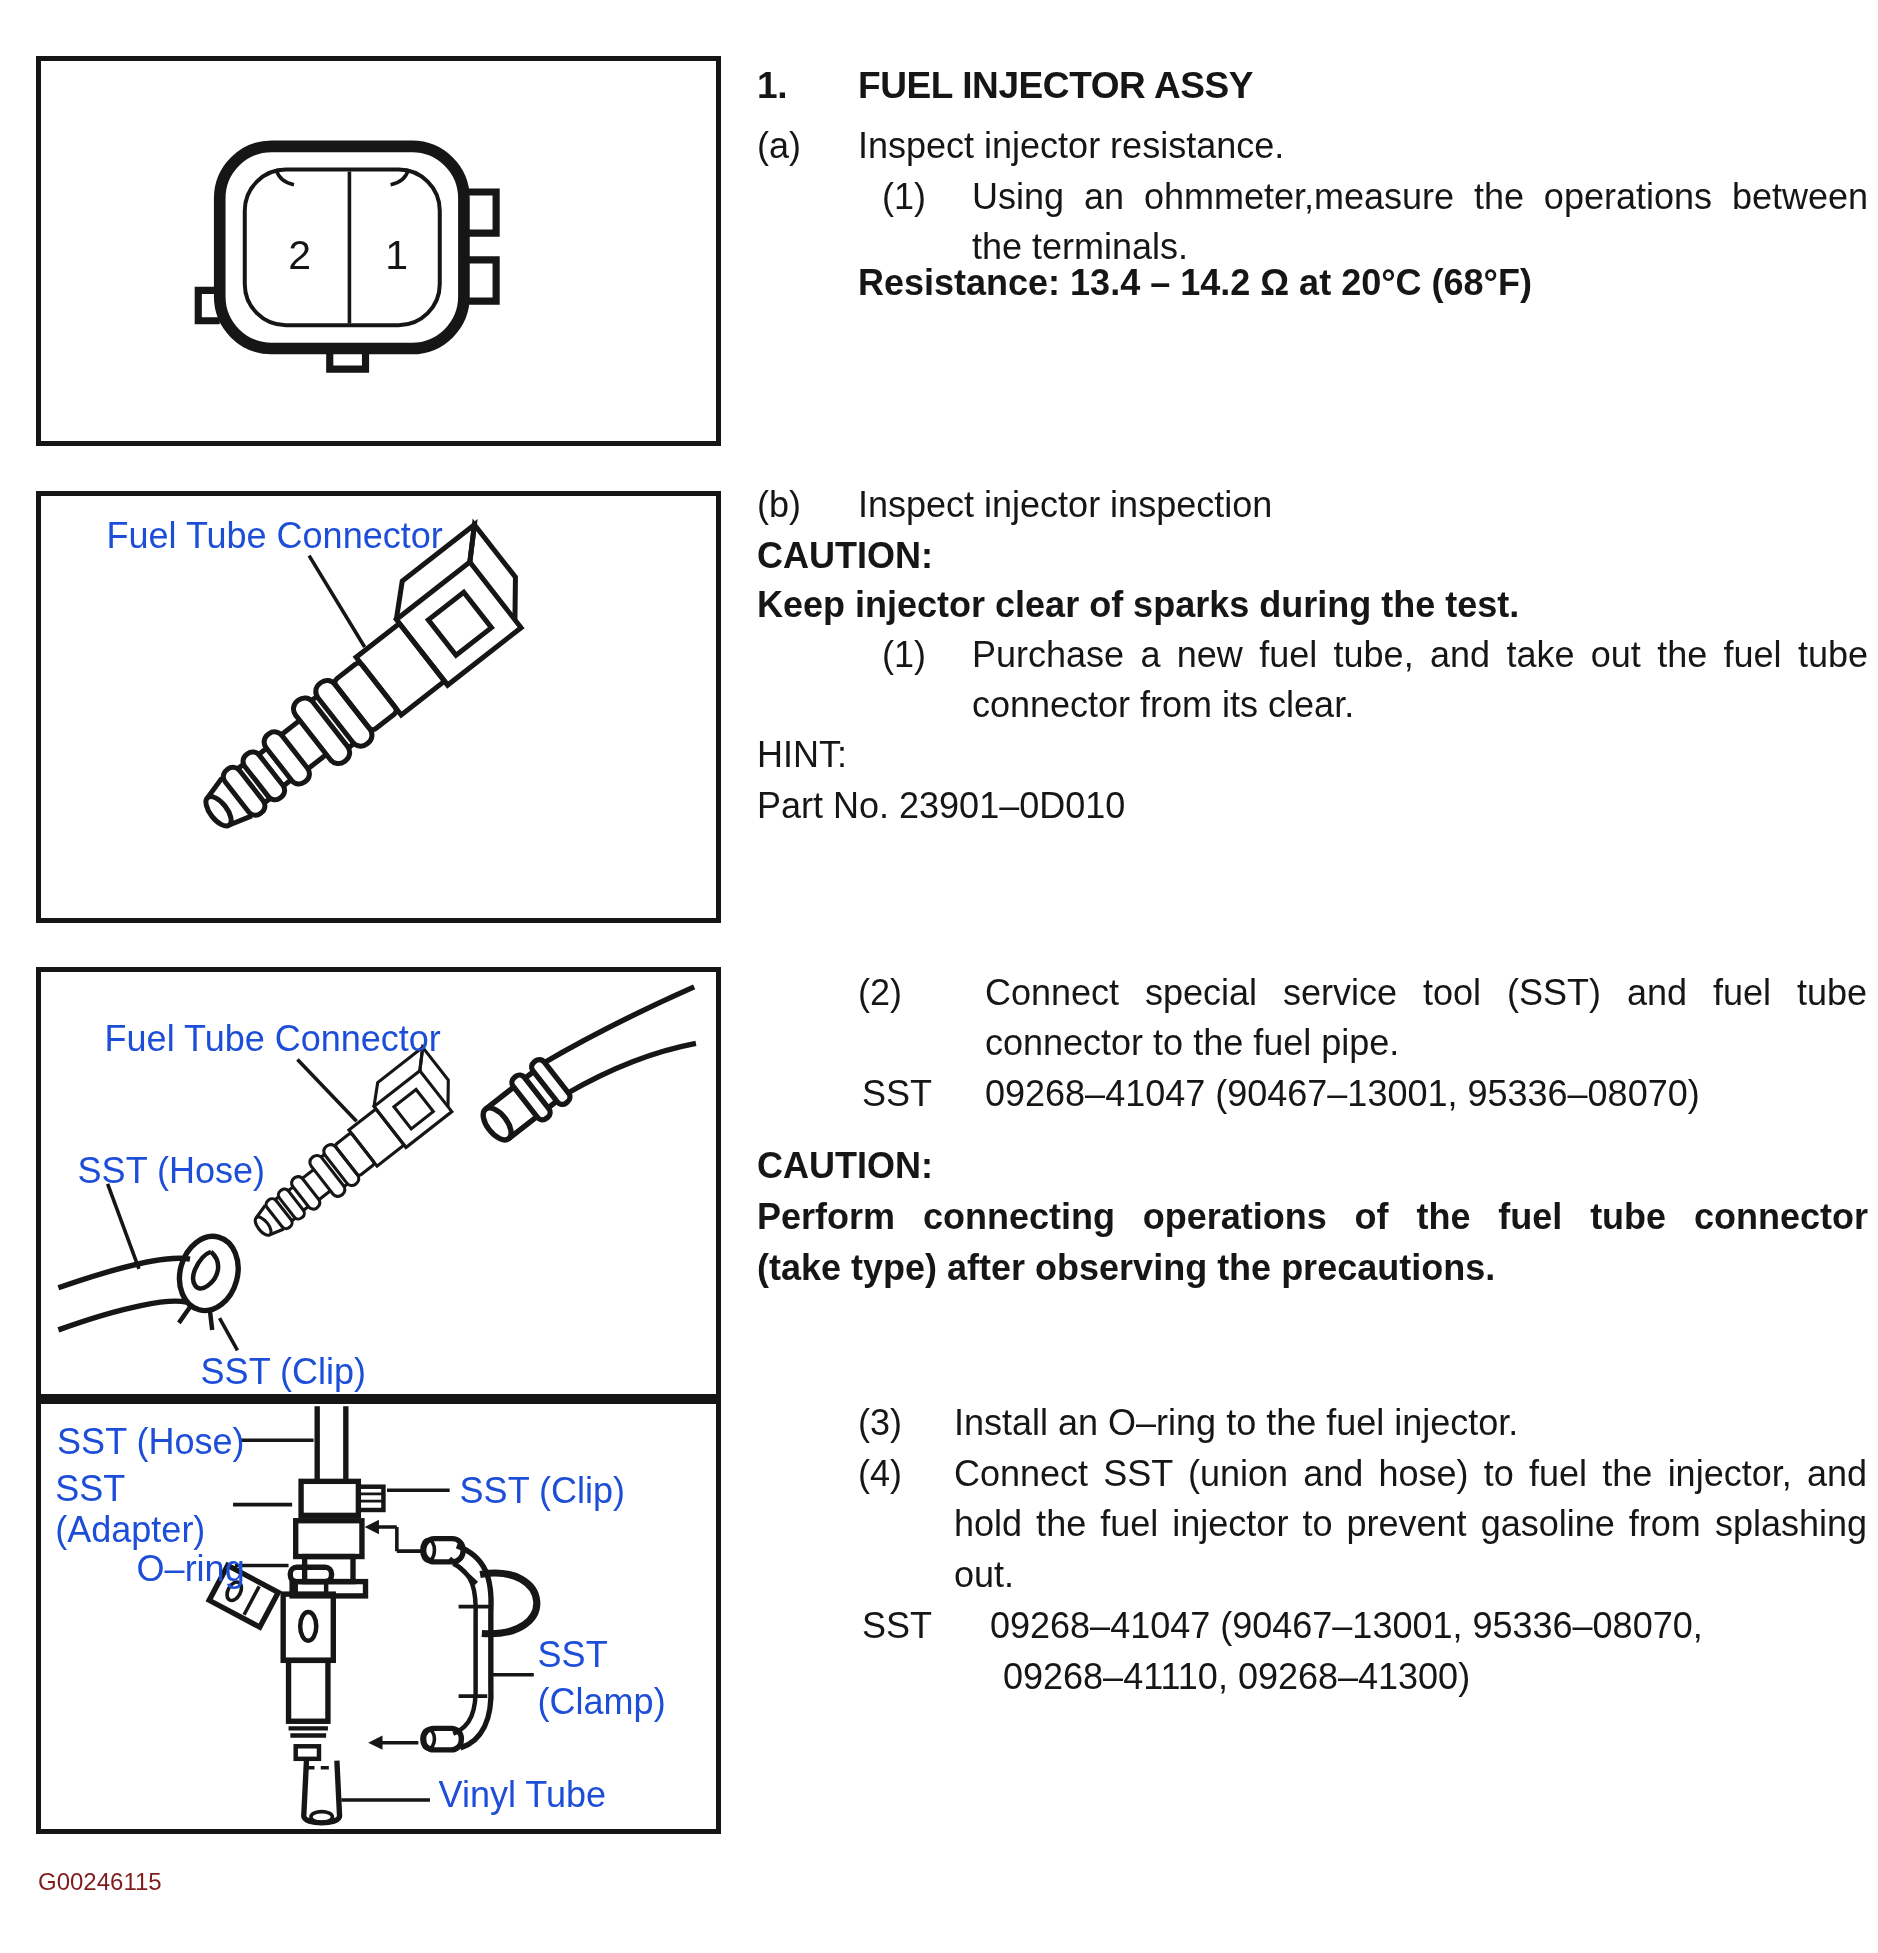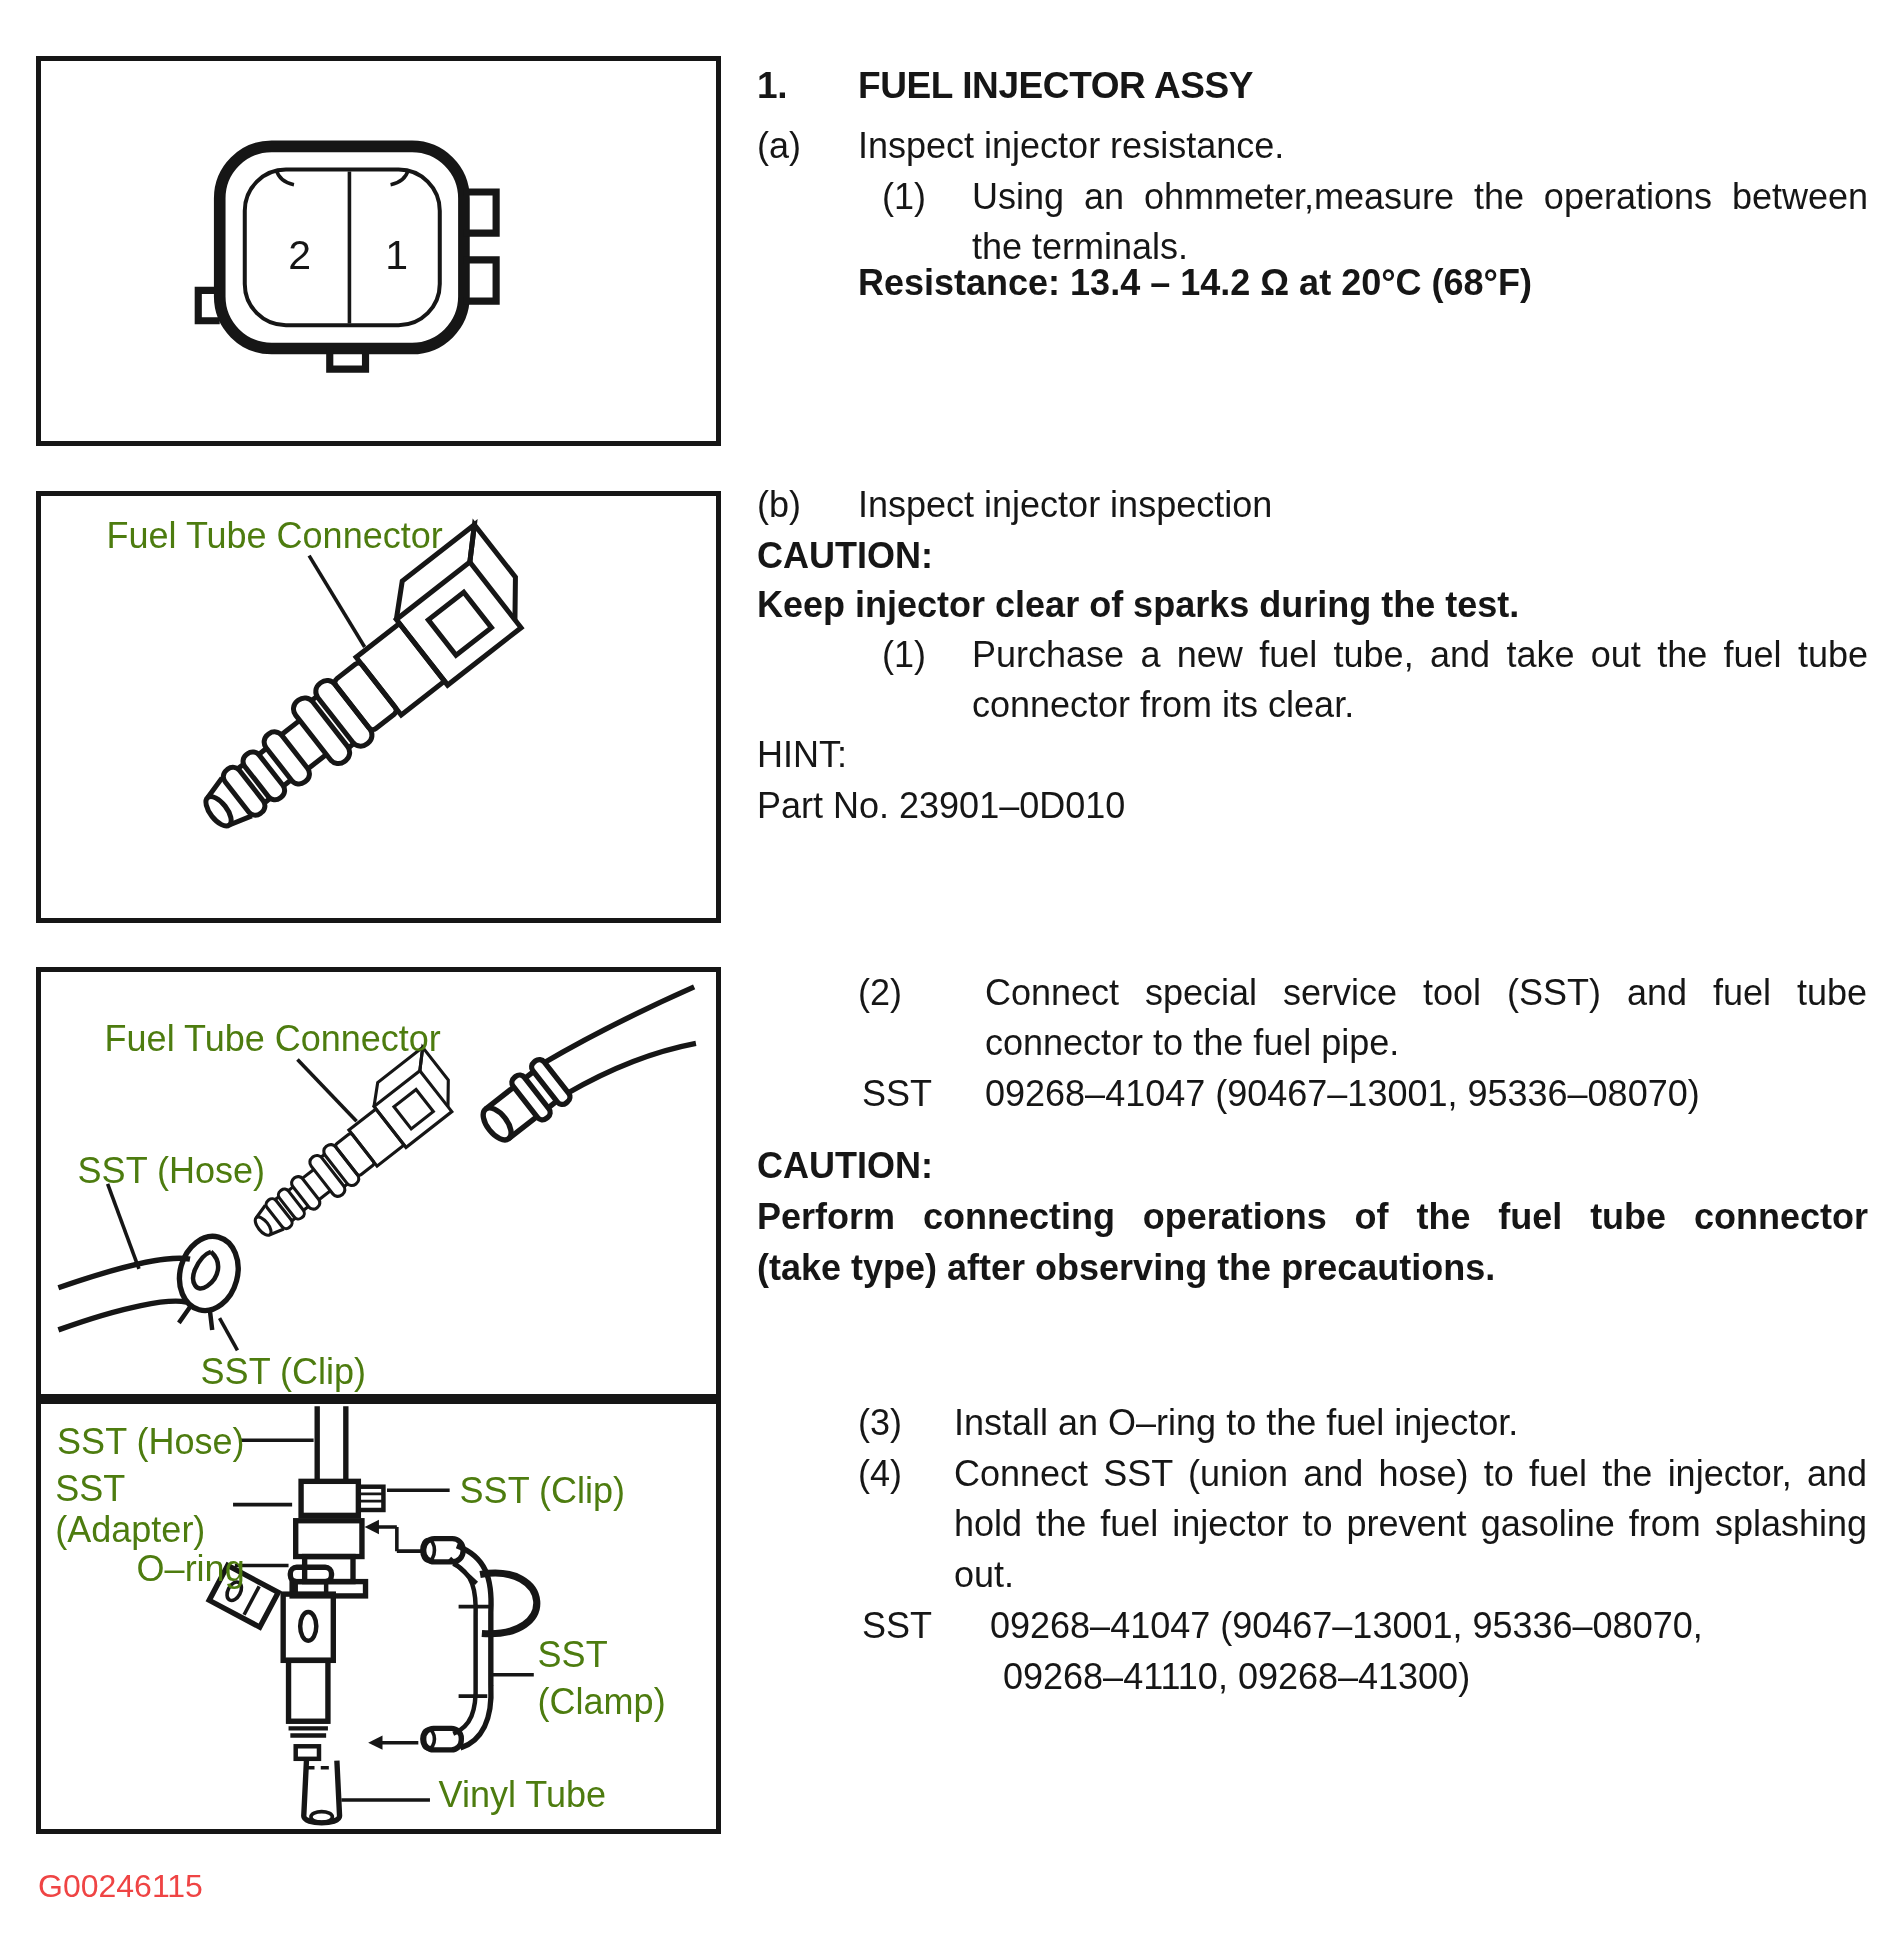--- a/index.html
+++ b/index.html
@@ -1,28 +1,28 @@
 <!DOCTYPE html>
 <html style="font-size:14.3px"><head>
 <meta charset="utf-8">
 <style>
   html,body{margin:0;padding:0;background:#e8e8e8;}
   .page{position:relative;width:1878px;height:1953px;background:#ffffff;overflow:hidden;
         font-family:"Liberation Sans", sans-serif;color:#161616;}
   .figbox{position:absolute;left:36px;width:685px;border:5.4px solid #161616;box-sizing:border-box;background:#fff;}
   .cv{position:absolute;left:-5.4px;top:-5.4px;}
   .cv svg{position:absolute;left:0;top:0;}
-  .flabel{position:absolute;font-size:36px;line-height:1.1;white-space:nowrap;color:#4d7c0f;}
+  .flabel{position:absolute;font-size:36px;line-height:1.1;white-space:nowrap;color:#1d4ed8;}
   .centered{text-align:center;white-space:nowrap;}
   .tline{position:absolute;font-size:36px;line-height:1.18;white-space:nowrap;color:#161616;}
   .b{font-weight:700;}
   .j{white-space:normal;text-align:justify;text-align-last:justify;}
   .title{font-size:37px;letter-spacing:-0.4px;}
   .terminal{position:absolute;font-size:41px;width:54px;text-align:center;}
-  .figid{position:absolute;left:38px;top:1868px;font-size:32px;color:#ef4444;}
+  .figid{position:absolute;left:38px;top:1868px;font-size:24px;color:#7f1d1d;}
   .ln{stroke:#161616;fill:none;}
 </style>
 </head>
 <body>
 
 <div class="page">
 
   <svg width="0" height="0" style="position:absolute">
     <defs>
       <g id="qconn" fill="none" stroke="#161616" stroke-width="6">

